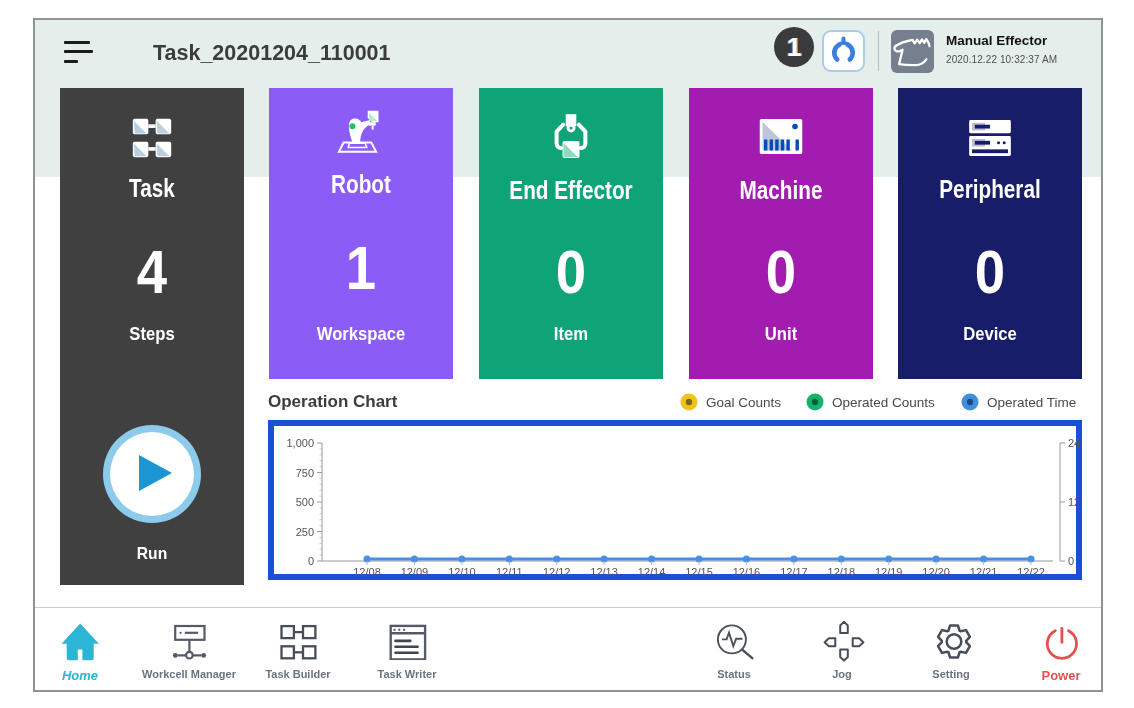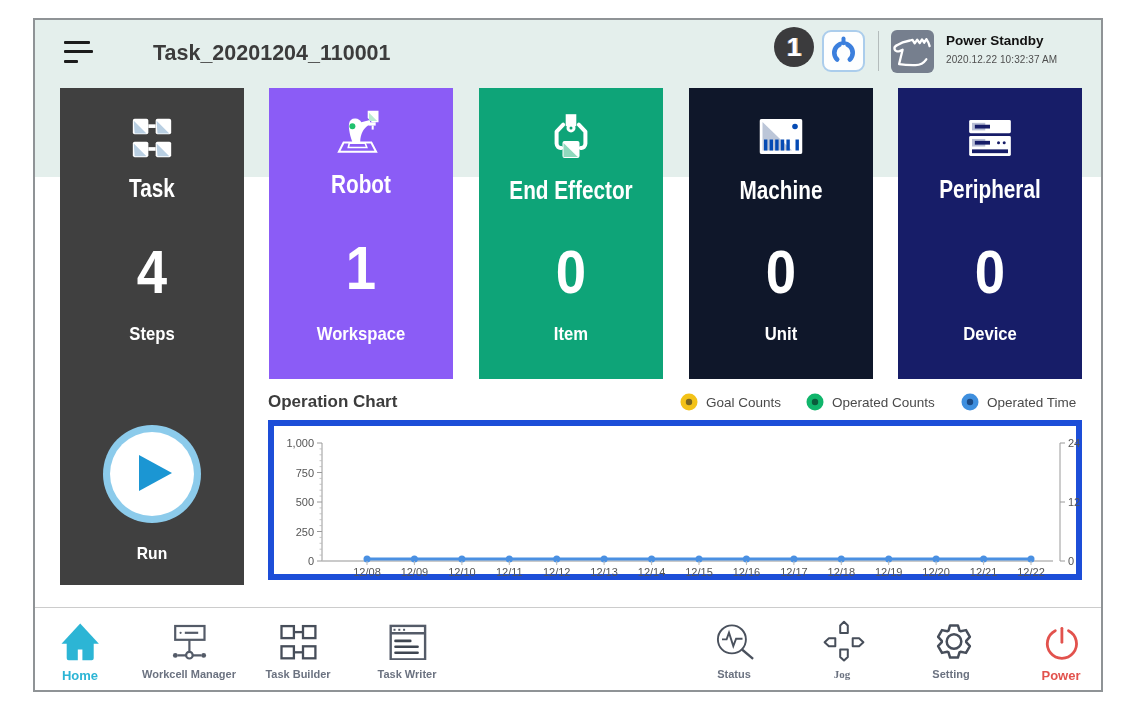--- a/index.html
+++ b/index.html
@@ -13,21 +13,21 @@
 #gripbtn { position:absolute; left:787px; top:10px; width:43px; height:42px; border-radius:9px; background:#fdfefe; border:2px solid #abcdec; }
 #hdiv { position:absolute; left:843px; top:11px; width:1px; height:40px; background:#b4bcbc; }
 #handbox { position:absolute; left:856px; top:10px; width:43px; height:43px; border-radius:6px; background:#767f8e; }
 #mstandby { position:absolute; left:911px; top:12.5px; font-size:13.5px; font-weight:bold; color:#111111; }
 #mdate { position:absolute; left:911px; top:33.5px; font-size:10px; color:#4e4e4e; white-space:nowrap; letter-spacing:0.1px; }
 
 .card { position:absolute; top:68px; width:184px; height:291px; }
 #card-task { left:25px; background:#404040; height:497px; }
 #card-robot { left:234px; background:#8b5cf6; }
 #card-ee { left:444px; background:#0fa478; background:#0ea478; }
-#card-machine { left:654px; background:#0f172a; }
+#card-machine { left:654px; background:#a21caf; }
 #card-peri { left:863px; background:#171d68; }
 .cicon { position:absolute; left:50%; transform:translateX(-50%); top:22px; }
 .clbl { position:absolute; top:85.5px; width:100%; text-align:center; font-size:25px; font-weight:bold; color:#ffffff; transform:scaleX(0.83); }
 .cnum { position:absolute; top:150px; width:100%; text-align:center; font-size:62px; font-weight:bold; color:#ffffff; line-height:68px; transform:scaleX(0.88); }
 .csub { position:absolute; top:235px; width:100%; text-align:center; font-size:18.5px; font-weight:bold; color:#ffffff; transform:scaleX(0.9); }
 
 #runbtn { position:absolute; left:50px; top:344px; width:84px; height:84px; border-radius:50%; background:#ffffff; box-shadow:0 0 0 7px #8ccbeb; }
 #runtri { position:absolute; left:28.5px; top:23px; width:0; height:0; border-left:33px solid #1b96d3; border-top:18px solid transparent; border-bottom:18px solid transparent; }
 #runlbl { position:absolute; top:456px; width:100%; text-align:center; font-size:17px; font-weight:bold; color:#ffffff; transform:scaleX(0.92); }
 
@@ -58,21 +58,21 @@
   </div>
   <div id="hdiv"></div>
   <div id="handbox">
     <svg width="43" height="43" viewBox="0 0 43 43">
       <g fill="none" stroke="#ffffff" stroke-width="2.3" stroke-linecap="round" stroke-linejoin="round">
         <path d="M5.5 15.4 C9.5 12.9 14.5 11.3 19 10.5 L21.5 9.9 L23.7 13.4 L26.2 9.7 L28.7 13.1 L31 9.4 L33.2 12.7 L35.4 9.1 C36.9 11.1 38 13.7 38.6 16.1"></path>
         <path d="M5.3 15.6 C3.9 16.3 3.2 17.9 3.6 19.4 C4.1 21.2 6.5 21.9 8.6 21.1 L11.6 19.7 L8.1 34.1 C13 34.9 19 35.2 24.5 35.1 C29 35 32.8 32.9 35.3 29.3"></path>
       </g>
     </svg>
   </div>
-  <div id="mstandby">Power Standby</div>
+  <div id="mstandby">Manual Effector</div>
   <div id="mdate">2020.12.22 10:32:37 AM</div>
 
   <div class="card" id="card-task">
     <svg class="cicon" width="42" height="42" viewBox="0 0 46 46" style="top:29px;">
       <g>
         <rect x="2" y="2" width="17" height="17" rx="2" fill="#ffffff"></rect>
         <path d="M3 4 L17 18 L4 18 Z" fill="#b9cfe2"></path>
         <rect x="19" y="8" width="8" height="4" fill="#ffffff"></rect>
         <rect x="27" y="2" width="17" height="17" rx="2" fill="#ffffff"></rect>
         <path d="M28 4 L42 18 L29 18 Z" fill="#b9cfe2"></path>
@@ -274,21 +274,21 @@
           <text x="614.7" y="149.5">12/19</text>
           <text x="662.1" y="149.5">12/20</text>
           <text x="709.6" y="149.5">12/21</text>
           <text x="757.0" y="149.5">12/22</text>
         </g>
     </svg>
   </div>
 
   <div id="navline"></div>
 
-  <div class="nav" style="left:-25px;width:140px;">
+  <div class="nav" style="left:-25px;width:140px;font-style:italic;">
     <svg width="44" height="42" viewBox="0 0 44 42">
       <path d="M22.2 3.5 L3.5 23.7 L40.9 23.7 Z" fill="#2cb5d5"></path>
       <path d="M8.7 20.4 L35.7 20.4 L35.7 38.2 Q35.7 40.2 33.7 40.2 L24.4 40.2 L24.4 29.6 L19.8 29.6 L19.8 40.2 L10.7 40.2 Q8.7 40.2 8.7 38.2 Z" fill="#2cb5d5"></path>
     </svg>
     <div class="nlbl" style="color:#2cb5d5;font-size:13px;">Home</div>
   </div>
 
   <div class="nav" style="left:74px;width:160px;">
     <svg width="44" height="42" viewBox="0 0 44 42">
       <g fill="none" stroke="#545b68" stroke-width="2.2">
@@ -341,21 +341,21 @@
     <svg width="42" height="42" viewBox="0 0 42 42">
       <g fill="none" stroke="#4a515d" stroke-width="1.9">
         <circle cx="18.9" cy="19.4" r="14"></circle>
         <path d="M9 19.4 L13.6 19.4 L16 12.7 L20.3 26.1 L23.1 18.7 L29.5 18.7"></path>
         <path d="M29 29.5 L40.1 38.8" stroke-width="2.3"></path>
       </g>
     </svg>
     <div class="nlbl">Status</div>
   </div>
 
-  <div class="nav" style="left:737px;width:140px;font-family:Liberation Serif, serif;">
+  <div class="nav" style="left:737px;width:140px;">
     <svg width="44" height="44" viewBox="0 0 44 44" style="margin-left:2px;">
       <g fill="none" stroke="#474e5a" stroke-width="2" stroke-linejoin="round">
         <path d="M22 1.8 L25.8 5.4 L25.8 12.9 L18.2 12.9 L18.2 5.4 Z"></path>
         <path d="M22 40.5 L25.8 36.9 L25.8 29.6 L18.2 29.6 L18.2 36.9 Z"></path>
         <path d="M2.6 22.2 L6.9 18.2 L13.3 18.2 L13.3 26.2 L6.9 26.2 Z"></path>
         <path d="M41.4 22.2 L37.1 18.2 L30.7 18.2 L30.7 26.2 L37.1 26.2 Z"></path>
       </g>
     </svg>
     <div class="nlbl">Jog</div>
   </div>

